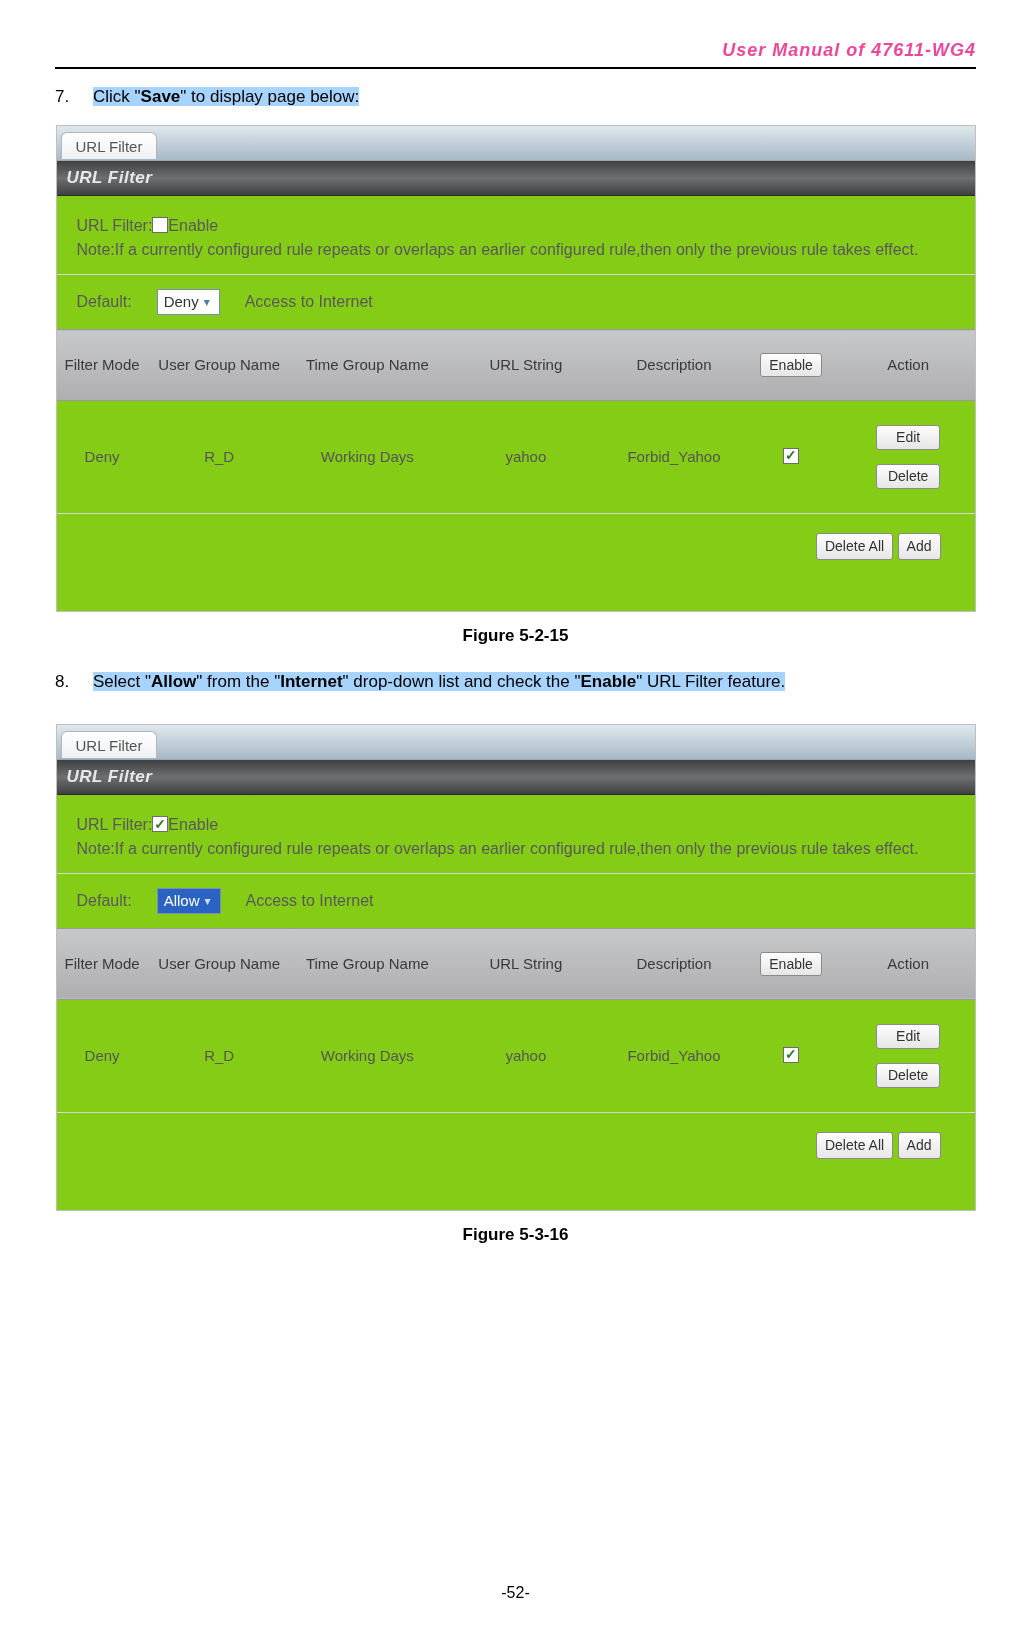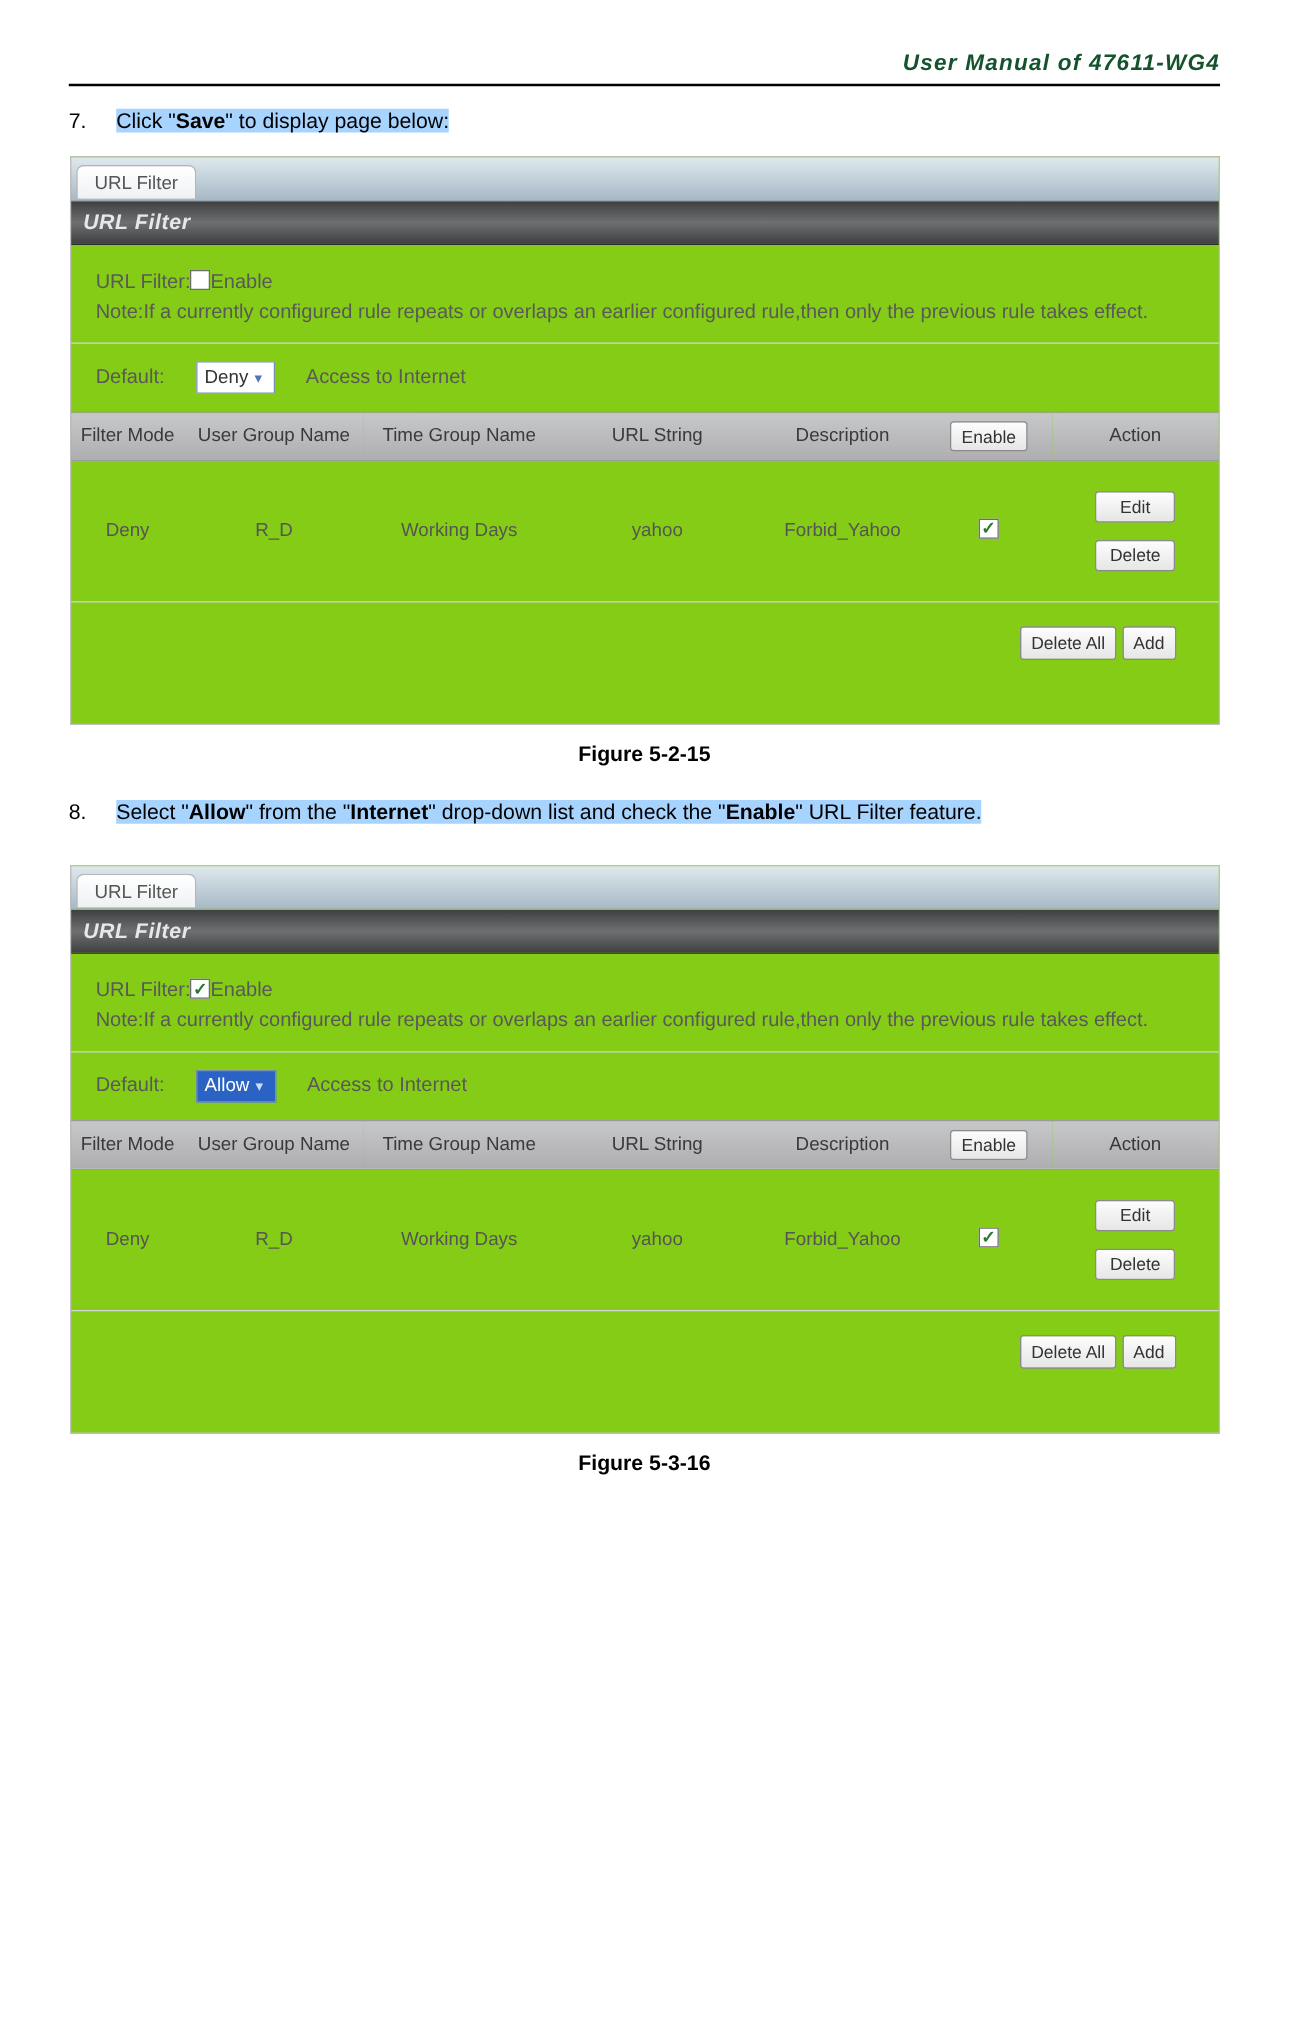--- a/index.html
+++ b/index.html
@@ -12,21 +12,21 @@
   .page {
     width: 1031px;
     height: 1632px;
     position: relative;
     margin: 0 auto;
     box-sizing: border-box;
     padding: 40px 55px 0 55px;
   }
   .doc-header {
     text-align: right;
-    color: #14532d;
+    color: #ec4899;
     font-style: italic;
     font-weight: bold;
     font-size: 18px;
     letter-spacing: 1px;
     border-bottom: 2.5px solid #000;
     padding-bottom: 6px;
     margin-bottom: 18px;
   }
   .step-row {
     display: flex;
@@ -146,21 +146,21 @@
     border-collapse: collapse;
     margin-top: 4px;
   }
   .tbl th {
     background: linear-gradient(#c7c8ca,#aeaeb0);
     color: #3a3a3a;
     font-weight: normal;
     font-size: 15px;
     border-top: 1px solid #9a9a9a;
     border-bottom: 1px solid #9a9a9a;
-    padding: 6px 4px;
+    padding: 22px 4px;
     text-align: center;
     line-height: 1.3;
   }
   .tbl td {
     text-align: center;
     color: #555;
     font-size: 15px;
     padding: 10px 4px;
     line-height: 1.35;
   }
@@ -311,13 +311,14 @@
       <div class="row-line" style="margin-top:0"></div>
       <div class="btn-row">
         <span class="btn">Delete All</span>
         <span class="btn">Add</span>
       </div>
     </div>
   </div>
 
   <div class="figure-label">Figure 5-3-16</div>
 
+  <div class="footer">-52-</div>
 </div>
 
 </body></html>

